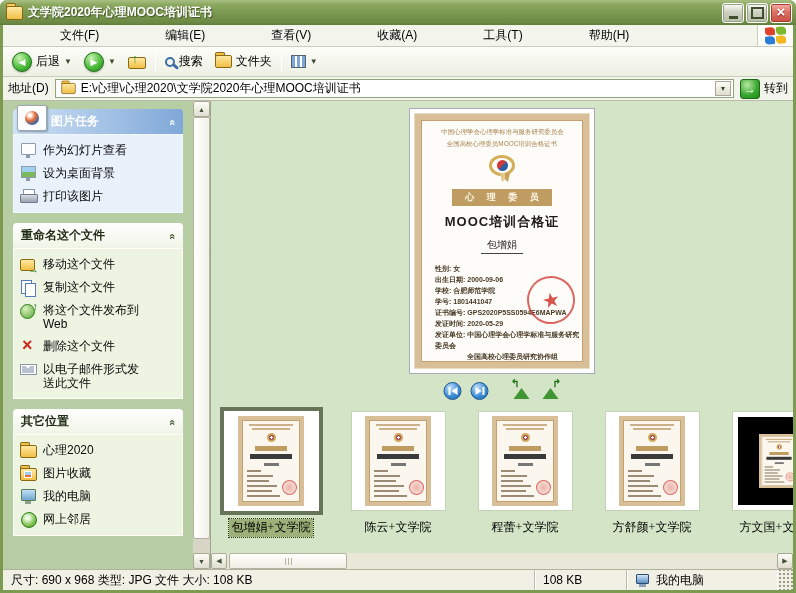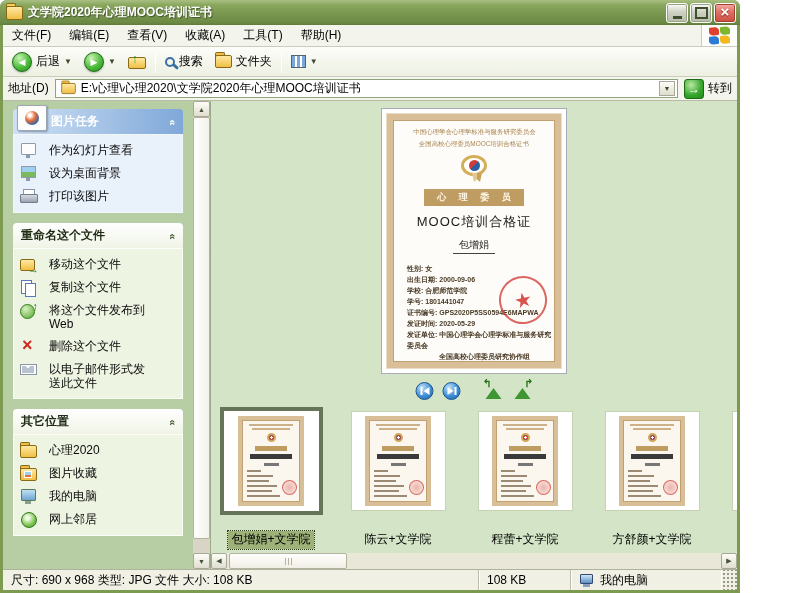--- a/index.html
+++ b/index.html
@@ -1,17 +1,17 @@
 <!DOCTYPE html>
 <html><head>
 <meta charset="utf-8">
 <style>
   * { margin:0; padding:0; box-sizing:border-box; }
   html,body { width:796px; height:593px; font-family:"Liberation Sans","DejaVu Sans",sans-serif; }
-  .window { width:740px; height:593px; background:#7c9a50; border-radius:7px 7px 0 0; overflow:hidden; position:relative; }
+  .window { width:796px; height:593px; background:#7c9a50; border-radius:7px 7px 0 0; overflow:hidden; position:relative; }
 
   
   .titlebar { height:25px; display:flex; align-items:center; padding:0 4px 0 6px;
     background:linear-gradient(180deg,#a9bf83 0%,#8aa75e 20%,#7a9750 55%,#6c8a44 90%,#5f7c3a 100%); }
   .titlebar .ticon { width:17px; height:14px; position:relative; margin-right:5px; flex:none; }
   .titlebar .ticon::before { content:""; position:absolute; top:-3px; left:0; width:8px; height:4px;
     background:#f7cf5e; border:1px solid #8a6914; border-bottom:none; border-radius:2px 2px 0 0; }
   .titlebar .ticon::after { content:""; position:absolute; inset:0; background:linear-gradient(#ffe9a2,#f0bf45);
     border:1px solid #8a6914; border-radius:2px; }
   .titletext { color:#fff; font-weight:bold; font-size:12px; text-shadow:1px 1px 1px #44552a; flex:1;
@@ -23,21 +23,21 @@
   .wbtn.close { background:linear-gradient(#f3b0a9,#dd6f62 45%,#c94f41); color:#fff; box-shadow:inset 0 0 0 1px #a53c30; }
   .wbtn.min::after { content:""; width:9px; height:3px; background:#3f4f30; margin-top:9px; }
   .wbtn.max::after { content:""; width:9px; height:8px; border:2px solid #3f4f30; }
   .wbtn.close::after { content:"×"; font-size:15px; line-height:1; margin-top:-2px; text-shadow:0 1px 1px #7e2a20; }
 
   .frame { position:absolute; left:3px; right:3px; top:25px; bottom:3px; background:#fff;
     display:flex; flex-direction:column; }
 
   
   .menubar { height:22px; background:#f3f5ec; border-bottom:1px solid #c9cdb9; display:flex; align-items:stretch; }
-  .menuitem { padding:8px 9px; font-size:12px; color:#000; display:flex; align-items:center; cursor:default; }
+  .menuitem { padding:8px 9px; font-size:12px; color:#000; display:flex; align-items:center; cursor:default;margin-left:48px; }
   .menuspacer { flex:1; }
   .winlogo { width:36px; border-left:1px solid #c9cdb9; background:#fdfdfb; display:flex; align-items:center; justify-content:center; }
   .winlogo .flag { display:grid; grid-template-columns:10px 10px; grid-template-rows:8px 8px; gap:1px; transform:skewY(-4deg); }
   .winlogo .flag i { border-radius:1px 45% 1px 45%; }
   .f-red{background:#e0412c} .f-grn{background:#7db72f} .f-blu{background:#2c7cd6} .f-yel{background:#f3b71f}
 
   
   .toolbar { height:30px; background:linear-gradient(#fcfdf9,#edf0e2); border-bottom:1px solid #c9cdb9;
     display:flex; align-items:center; padding:0 6px; gap:6px; font-size:12px; }
   .navcircle { width:20px; height:20px; border-radius:50%; border:1px solid #1d6b17; flex:none;
@@ -86,21 +86,21 @@
   .pane-hd.blue { background:linear-gradient(90deg,#cfe1f4,#7fa8d9); color:#fff; padding-left:38px; position:relative; }
   .pane-hd.white { background:linear-gradient(#ffffff,#f0f4e6); color:#1f2a14; }
   .pane-hd.blue .chev { color:#fff; } .pane-hd.white .chev { color:#4a5a38; }
   .pic-ic { position:absolute; left:4px; top:-4px; width:30px; height:26px; background:#fdfdfd; border:1px solid #9aa7b5;
     border-radius:2px; box-shadow:1px 1px 2px rgba(0,0,0,.3); display:flex; align-items:center; justify-content:center; }
   .pic-ic::after { content:""; width:14px; height:14px; border-radius:50%;
     background:radial-gradient(circle at 35% 30%,#fff 10%,#e8703a 40%,#3465a8 75%); }
   .pane-bd { border:1px solid #f2f7fb; padding:8px 6px 6px 6px; font-size:12px; }
   .pane-bd.blue { background:#e9f1fb; }
   .pane-bd.green { background:#eef4e2; border-color:#fbfdf6; }
-  .task { display:flex; align-items:flex-start; gap:12px; margin-bottom:8px; color:#0a0a0a; cursor:pointer; }
+  .task { display:flex; align-items:flex-start; gap:6px; margin-bottom:8px; color:#0a0a0a; cursor:pointer; }
   .task:last-child { margin-bottom:2px; }
   .task .lbl { line-height:14px; }
   .lbl.w-narrow { max-width:106px; }
   .tico { width:17px; height:15px; position:relative; flex:none; margin-top:0; }
 
   
   .ic-screen::after { content:""; position:absolute; inset:0 1px 3px 1px; background:#fdfdfd; border:1px solid #8e9bac; border-radius:1px; }
   .ic-screen::before { content:""; position:absolute; bottom:0; left:6px; width:4px; height:4px; background:#8e9bac; }
   .ic-globephoto::after { content:""; position:absolute; left:1px; top:0; width:14px; height:14px; border-radius:50%;
     border:1px solid #2d7d18; background:radial-gradient(circle at 35% 30%,#d8f0c0,#58a832); }
@@ -150,21 +150,21 @@
     box-shadow:inset 0 0 0 1px #c2a070, 0 0 0 1px #e9ddc8; display:flex; flex-direction:column; align-items:center; }
   .org { font-size:7px; color:#a8834f; margin-top:7px; white-space:nowrap; transform:scale(.92); }
   .org + .org { margin-top:2px; }
   .medal { margin-top:6px; width:26px; height:26px; border-radius:50%; border:3px solid #d4af5a; background:#fff;
     display:flex; align-items:center; justify-content:center; position:relative; }
   .medal::after { content:""; width:11px; height:11px; border-radius:50%; background:linear-gradient(135deg,#d23a3a 50%,#2b5fa3 50%); }
   .medal::before { content:""; position:absolute; bottom:-9px; left:8px; width:10px; height:9px;
     background:linear-gradient(90deg,#e4c98f 45%,#c9a25c 55%); clip-path:polygon(0 0,100% 0,80% 100%,50% 70%,20% 100%); }
   .banner { margin-top:13px; background:#bf9c62; color:#fdf6e6; font-size:9px; letter-spacing:5px;
     padding:2px 8px 2px 13px; font-weight:bold; }
-  .certtitle { margin-top:7px; font-size:13px; font-weight:normal; color:#1c1c1c; letter-spacing:1px; }
+  .certtitle { margin-top:7px; font-size:13px; font-weight:bold; color:#1c1c1c; letter-spacing:1px; }
   .certname { margin-top:7px; font-size:10px; color:#222; border-bottom:1px solid #444; padding:0 6px 1px 6px; }
   .details { align-self:flex-start; margin:9px 0 0 14px; font-size:7px; line-height:11px; color:#4a3a26; font-weight:bold; }
   .seal { position:absolute; right:8px; bottom:38px; width:48px; height:48px; border-radius:50%;
     border:2px solid rgba(208,54,48,.75); display:flex; align-items:center; justify-content:center;
     transform:rotate(-12deg); }
   .seal::after { content:"★"; color:rgba(208,54,48,.85); font-size:20px; }
 
   .filmctrl { position:absolute; top:281px; left:50%; transform:translateX(-50%); display:flex; gap:9px; align-items:center; }
   .fbtn { width:18px; height:18px; border-radius:50%; border:1px solid #1a5291;
     background:radial-gradient(circle at 35% 28%,#bfe0fa,#3f8fd6 55%,#1a62ad); display:flex; align-items:center; justify-content:center; gap:1px; }
@@ -190,21 +190,21 @@
     background:radial-gradient(#fff 35%,#d23a3a 40%,#2b5fa3); }
   .tcert .tb { width:32px; height:5px; background:#bf9c62; margin-top:4px; }
   .tcert .tt { width:42px; height:5px; background:#3a3a3a; margin-top:3px; }
   .tcert .tn { width:15px; height:3px; background:#777; margin-top:4px; }
   .tcert .tls { align-self:flex-start; margin:4px 0 0 5px; display:flex; flex-direction:column; gap:3px; }
   .tcert .tl { height:2px; background:#9b8b74; }
   .tcert .ts { position:absolute; right:3px; bottom:7px; width:15px; height:15px; border-radius:50%;
     border:1px solid rgba(208,54,48,.7); background:radial-gradient(rgba(208,54,48,.35),rgba(208,54,48,.05)); }
   .blackbox { width:83px; height:88px; background:#000; display:flex; align-items:center; justify-content:center; overflow:hidden; }
   .blackbox .tcert { transform:scale(.6); }
-  .tlabel { margin-top:20px; font-size:12px; color:#000; padding:0 3px 1px 3px; white-space:nowrap; }
+  .tlabel { margin-top:8px; font-size:12px; color:#000; padding:0 3px 1px 3px; white-space:nowrap;font-family:Liberation Serif, serif; }
   .thumb.sel .tlabel { background:#9db179; outline:1px dotted #2e3a20; }
 
   
   .hscroll { position:absolute; left:0; right:0; bottom:0; height:16px; background:#e9e7d8; display:flex; align-items:stretch; }
   .hbtn { width:16px; height:16px; background:linear-gradient(#fdfdf8,#e0ded0); border:1px solid #a9a795; border-radius:2px;
     display:flex; align-items:center; justify-content:center; font-size:7px; color:#44503a; flex:none; }
   .hthumb { width:118px; margin-left:2px; background:linear-gradient(#ffffff,#f0eee4); border:1px solid #b5b29f; border-radius:2px;
     display:flex; align-items:center; justify-content:center; gap:2px; }
   .hthumb i { width:1px; height:7px; background:#b5b29f; }
 

